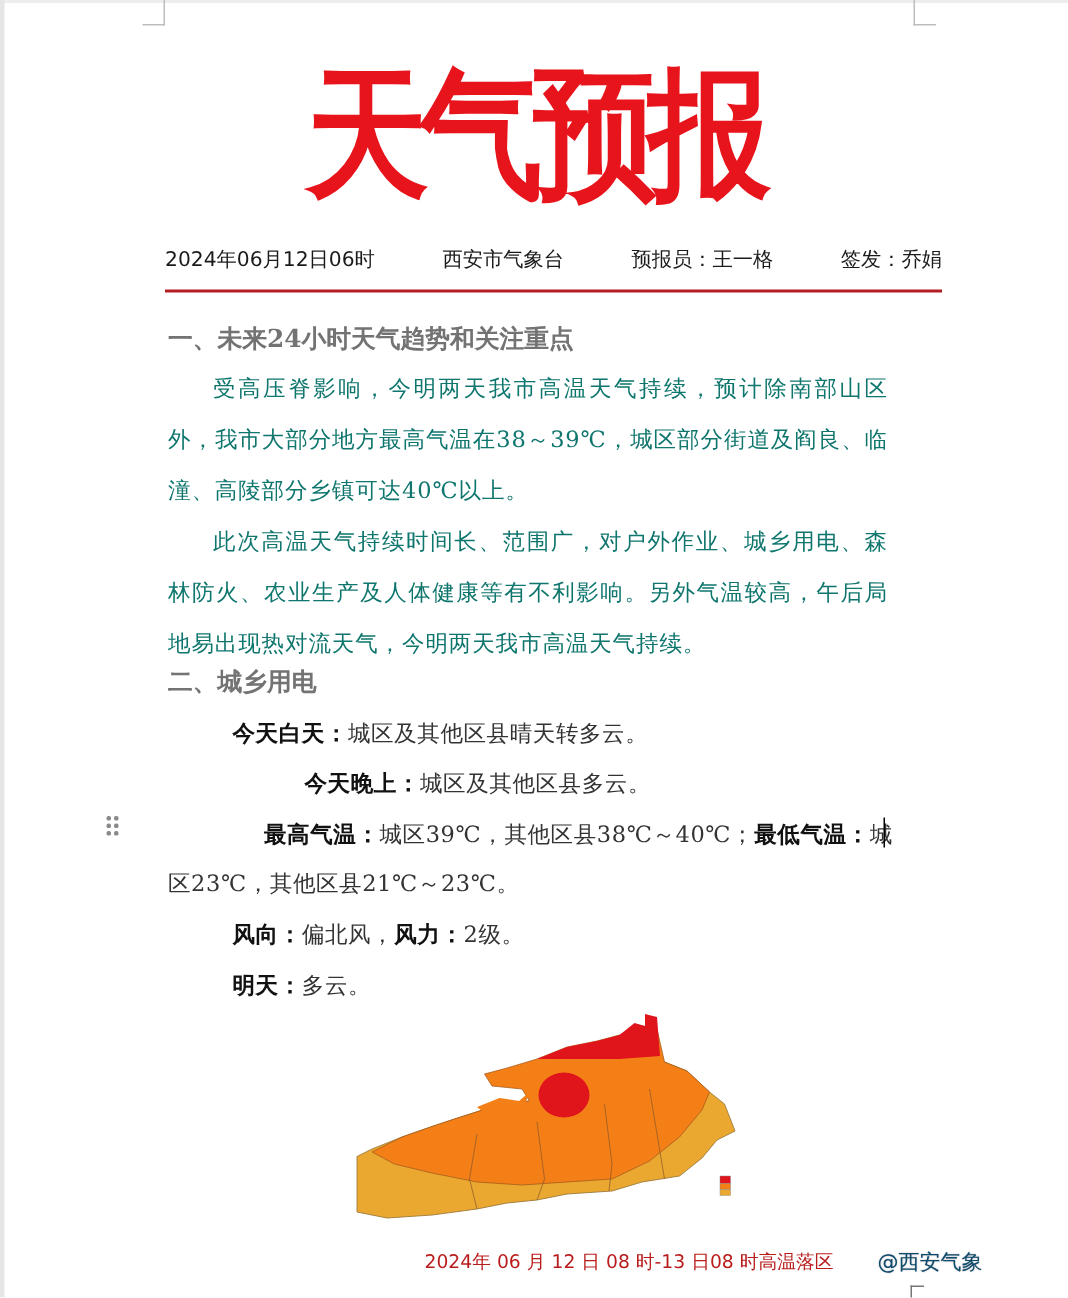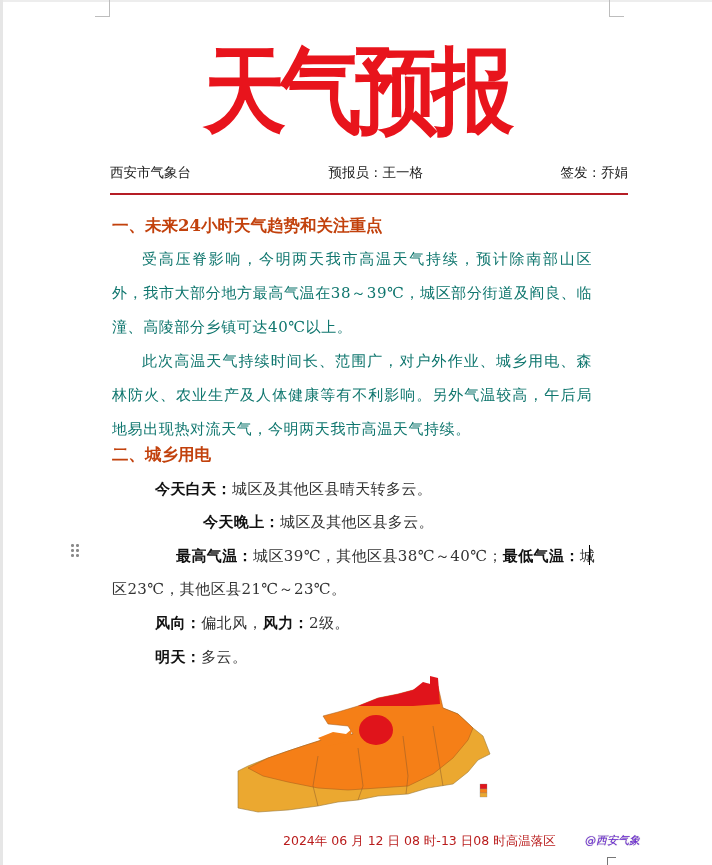--- a/index.html
+++ b/index.html
@@ -23,56 +23,57 @@
   }
   .meta-line {
     position:absolute; left:110px; width:518px; top:164px;
     font-size:13.5px; color:#1a1a1a; display:flex; justify-content:space-between;
     font-family: "DejaVu Sans", "Liberation Sans", sans-serif;
   }
   .meta-line span { white-space:nowrap; }
   .red-rule { position:absolute; left:110px; top:193px; width:518px; height:1.5px; background:#b51d25; }
 
   .h1 {
-    position:absolute; left:112px; font-weight:bold; font-size:16.5px; color:#c2410c;
+    position:absolute; left:112px; font-weight:bold; font-size:16.5px; color:#737373;
     font-family: "DejaVu Serif", "Liberation Serif", serif; white-space:nowrap;
   }
   .para {
     position:absolute; left:112px; width:480px; font-size:15px; line-height:34px;
     color:#0f766e; font-family:"DejaVu Serif","Liberation Serif",serif;
     text-align:justify; letter-spacing:0.6px;
   }
   .line { position:absolute; font-size:15px; color:#333; white-space:nowrap;
     font-family:"DejaVu Serif","Liberation Serif",serif; letter-spacing:0.4px; }
   .line b { color:#111; }
 
   .drag-handle { position:absolute; left:71px; top:544px; width:10px; height:14px; }
   .drag-handle i { position:absolute; width:2.5px; height:2.5px; border-radius:50%; background:#8a8a8a; }
   .caret { position:absolute; left:589px; top:545px; width:1px; height:20px; background:#000; }
 
   .map { position:absolute; left:228px; top:676px; width:270px; height:140px; }
   .map-caption { position:absolute; left:251px; top:833px; font-size:12.5px; color:#b91c1c;
     font-family:"DejaVu Sans","Liberation Sans",sans-serif; white-space:nowrap;margin-left:32px; }
-  .watermark { position:absolute; left:585px; top:833px; font-size:11px; color:#6d28d9;
+  .watermark { position:absolute; left:585px; top:833px; font-size:14px; color:#0c4a6e;
     font-family:"DejaVu Sans","Liberation Sans",sans-serif; white-space:nowrap;
-    text-shadow:0 0 1px #9e9e9e;font-style:italic; }
+    text-shadow:0 0 1px #9e9e9e; }
   .watermark-tick { position:absolute; left:607px; top:857px; width:8px; height:8px;
     border-left:1px solid #777; border-top:1px solid #777; }
 </style>
 </head>
 <body>
 
 <div class="page-top-edge"></div>
 <div class="page-left-edge"></div>
 <div class="corner tl"></div>
 <div class="corner tr"></div>
 
 <div class="title">天气预报</div>
 
 <div class="meta-line">
+  <span>2024年06月12日06时</span>
   <span>西安市气象台</span>
   <span>预报员：王一格</span>
   <span>签发：乔娟</span>
 </div>
 <div class="red-rule"></div>
 
 <div class="h1" style="top:215px;">一、未来24小时天气趋势和关注重点</div>
 <p class="para" style="top:242px;margin:0;text-indent:30px;">受高压脊影响，今明两天我市高温天气持续，预计除南部山区外，我市大部分地方最高气温在38～39℃，城区部分街道及阎良、临潼、高陵部分乡镇可达40℃以上。</p>
 <p class="para" style="top:344px;margin:0;text-indent:30px;">此次高温天气持续时间长、范围广，对户外作业、城乡用电、森林防火、农业生产及人体健康等有不利影响。另外气温较高，午后局地易出现热对流天气，今明两天我市高温天气持续。</p>
 

